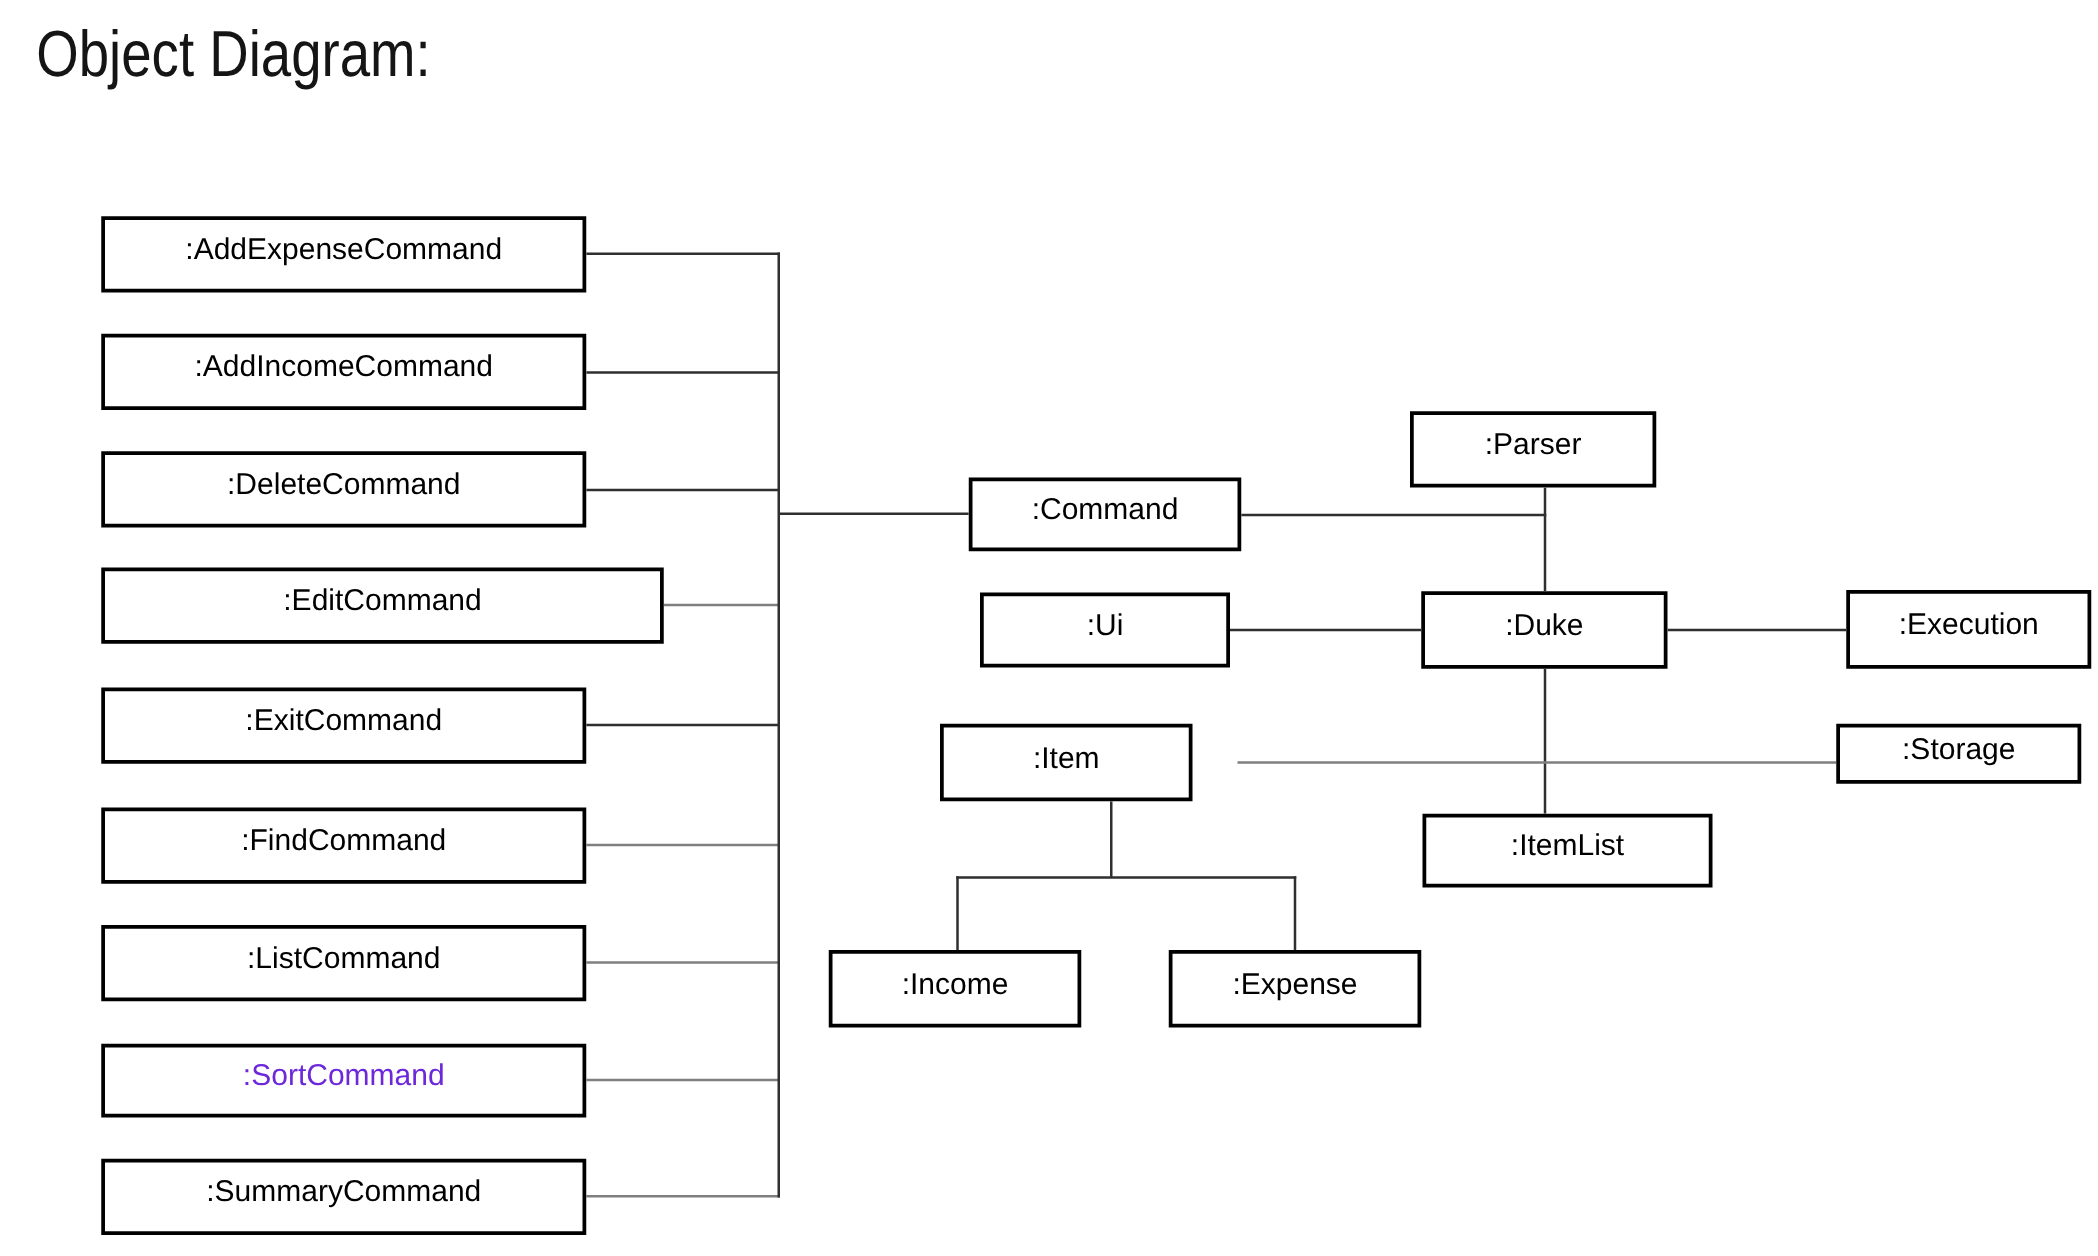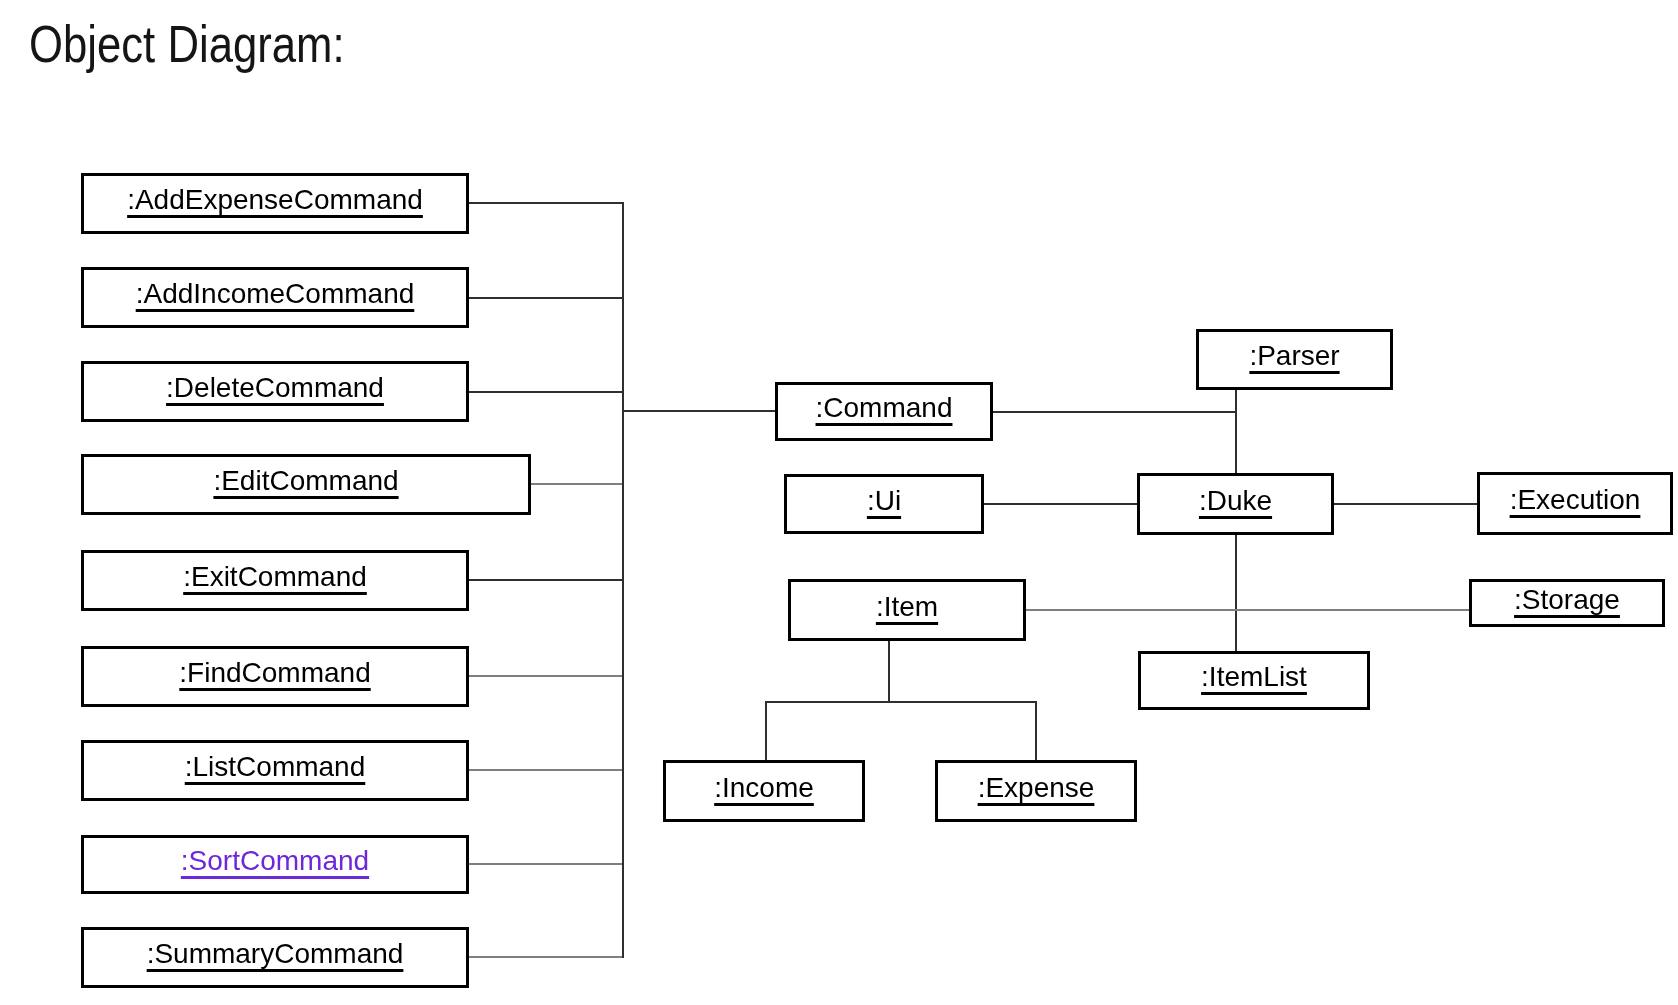--- a/index.html
+++ b/index.html
@@ -31,25 +31,24 @@
     position: absolute;
     box-sizing: border-box;
     border: 3px solid #000000;
     background: #ffffff;
     display: flex;
     align-items: center;
     justify-content: center;
     z-index: 2;
   }
   .node-label {
-    font-size: 28px;
+    font-size: 24px;
     line-height: 1.1;
     color: #000000;
     white-space: nowrap;
-    text-decoration: underline;
     text-decoration-thickness: 3px;
     text-underline-offset: 6px;
     padding-bottom: 6px;
   }
   .line {
     position: absolute;
     z-index: 1;
   }
 </style>
 </head>
@@ -138,25 +137,25 @@
   </div>
 
   <div class="node" style="left: 775px; top: 382px; width: 218px; height: 59px; border-color: rgb(0, 0, 0);">
     <span class="node-label" style="color: rgb(0, 0, 0);">:Command</span>
   </div>
 
   <div class="node" style="left: 784px; top: 474px; width: 200px; height: 60px; border-color: rgb(0, 0, 0);">
     <span class="node-label" style="color: rgb(0, 0, 0);">:Ui</span>
   </div>
 
-  <div class="node" style="left: 788px; top: 579px; width: 238px; height: 62px; border-color: rgb(0, 0, 0);">
+  <div class="node" style="left: 752px; top: 579px; width: 202px; height: 62px; border-color: rgb(0, 0, 0);">
     <span class="node-label" style="color: rgb(0, 0, 0);">:Item</span>
   </div>
 
-  <div class="node" style="left: 1196px; top: 329px; width: 197px; height: 61px; border-color: rgb(0, 0, 0);">
+  <div class="node" style="left: 1128px; top: 329px; width: 197px; height: 61px; border-color: rgb(0, 0, 0);">
     <span class="node-label" style="color: rgb(0, 0, 0);">:Parser</span>
   </div>
 
   <div class="node" style="left: 1137px; top: 473px; width: 197px; height: 62px; border-color: rgb(0, 0, 0);">
     <span class="node-label" style="color: rgb(0, 0, 0);">:Duke</span>
   </div>
 
   <div class="node" style="left: 1138px; top: 651px; width: 232px; height: 59px; border-color: rgb(0, 0, 0);">
     <span class="node-label" style="color: rgb(0, 0, 0);">:ItemList</span>
   </div>

